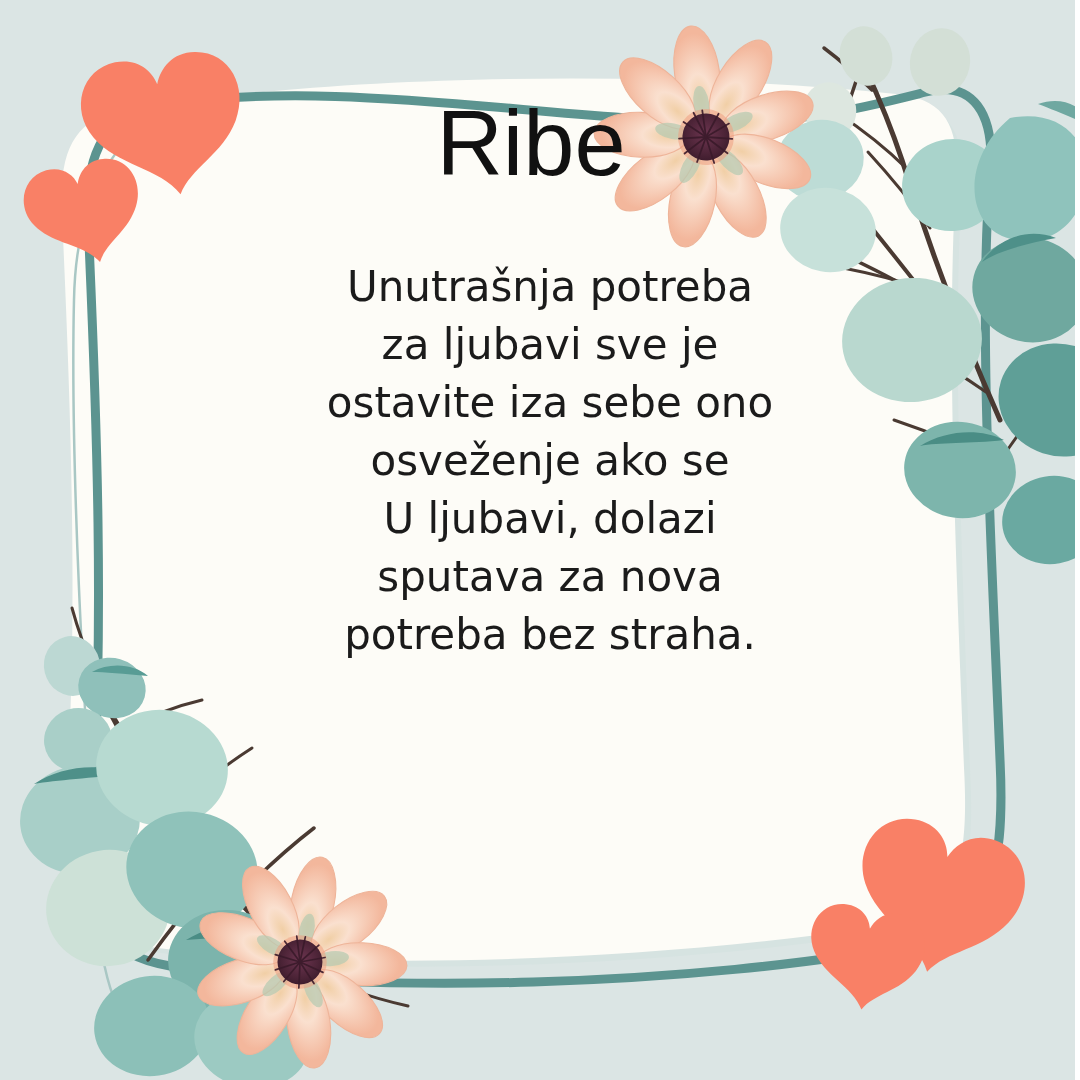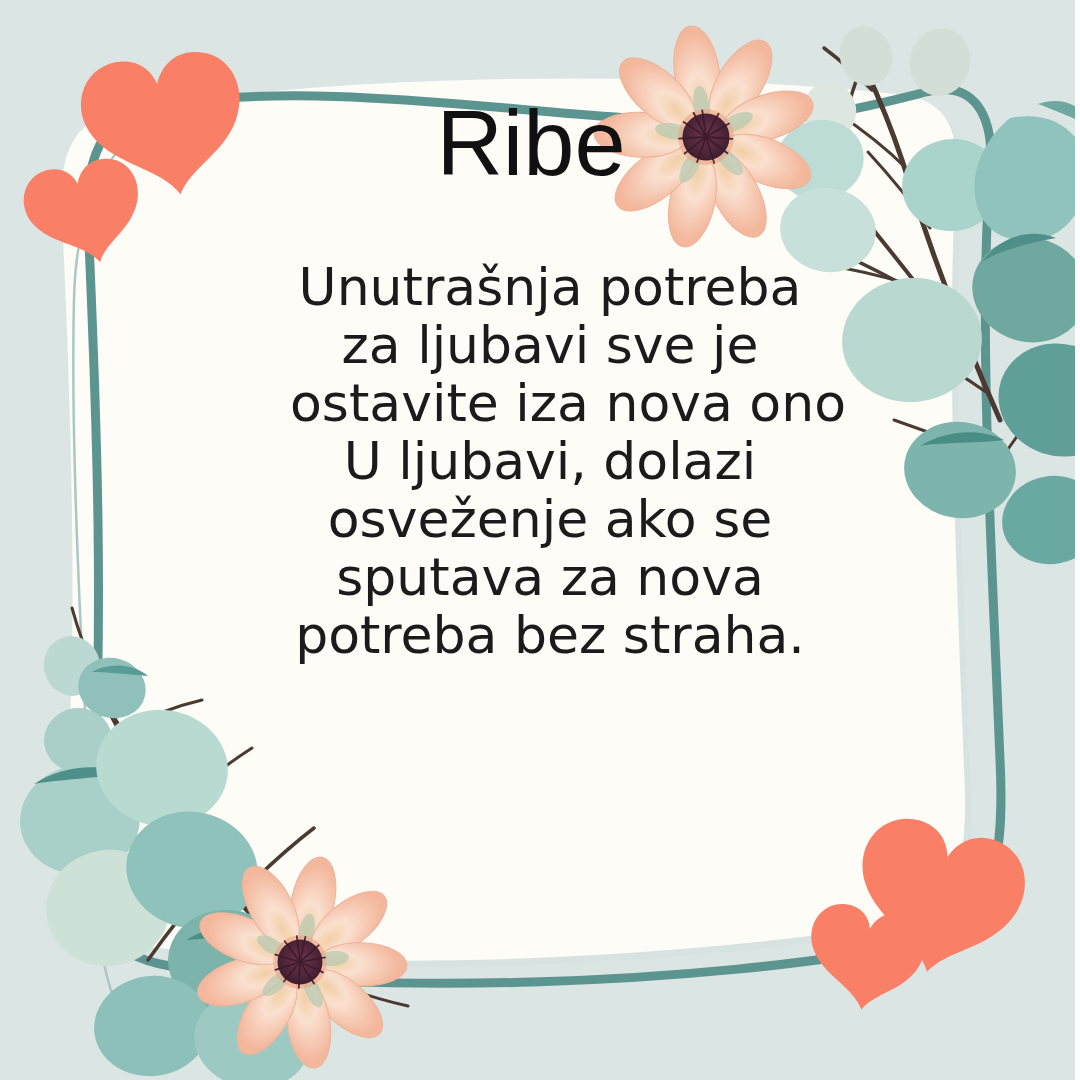--- a/index.html
+++ b/index.html
@@ -20,21 +20,21 @@
     font-weight:300;
     color:#111111;
     letter-spacing:0px;
     font-family:"Liberation Sans", sans-serif;
     white-space:nowrap;
   }
   #title .t-inner{display:inline-block;transform:translateX(-9px);}
   #body-text{
     position:absolute;left:290px;top:258px;width:520px;
     text-align:center;
-    font-size:52px;line-height:58px;
+    font-size:42px;line-height:58px;
     font-weight:400;
     color:#1b1b1b;
     font-family:"DejaVu Sans", sans-serif;
   }
   #body-text .ln{display:block;white-space:nowrap;}
 </style>
 </head>
 <body>
 
 <div id="card">
@@ -205,20 +205,20 @@
     </g>
   </svg>
 
   <div id="title">
     <span class="t-inner">Ribe</span>
   </div>
 
   <div id="body-text">
     <span class="ln">Unutrašnja potreba</span>
     <span class="ln">za ljubavi sve je</span>
-    <span class="ln">ostavite iza nova ono</span>
+    <span class="ln">ostavite iza sebe ono</span>
+    <span class="ln">osveženje ako se</span>
     <span class="ln">U ljubavi, dolazi</span>
-    <span class="ln">osveženje ako se</span>
     <span class="ln">sputava za nova</span>
     <span class="ln">potreba bez straha.</span>
   </div>
 
 </div>
 
 </body></html>

